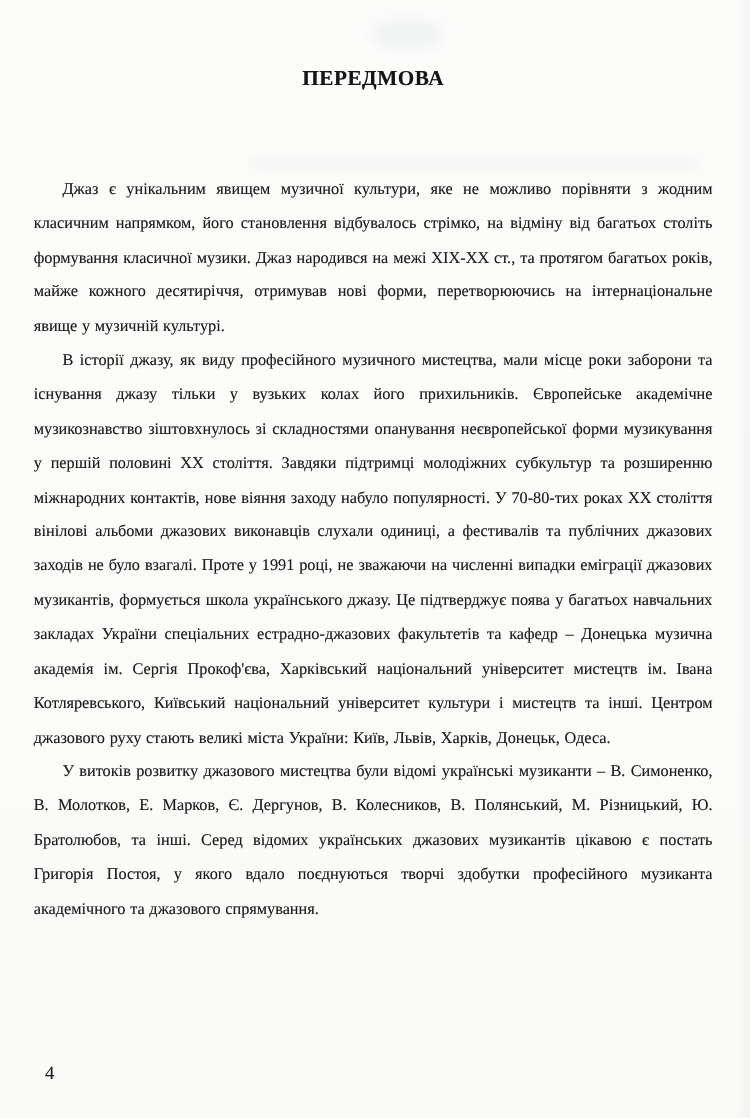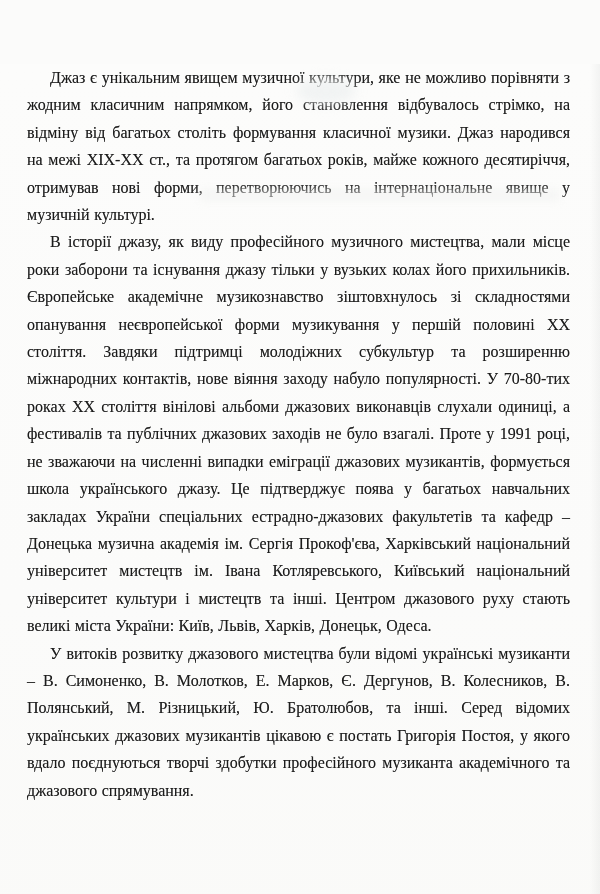--- a/index.html
+++ b/index.html
@@ -57,21 +57,21 @@
     letter-spacing: 0.4px;
     color: #161616;
     
     text-shadow: 0 0 0.5px rgba(20,20,20,0.55);
   }
   .body-text {
     margin-top: 64px;
   }
   .body-text p {
     margin: 0;
-    font-size: 16px;
+    font-size: 13px;
     line-height: 27.4px;
     text-align: justify;
     text-indent: 23px;
     color: #1c1c1c;
     text-shadow: 0 0 0.5px rgba(25,25,25,0.45);
     word-spacing: 0.5px;
   }
   .page-number {
     position: absolute;
     left: 36px;
@@ -83,20 +83,21 @@
 </style>
 </head>
 <body>
 
 <div class="page">
 
   <div class="artifact smudge-top"></div>
   <div class="artifact band-mid"></div>
   <div class="artifact edge-right"></div>
 
+  <h1 class="doc-title">ПЕРЕДМОВА</h1>
 
   <div class="body-text">
     <p>Джаз є унікальним явищем музичної культури, яке не можливо порівняти з жодним класичним напрямком, його становлення відбувалось стрімко, на відміну від багатьох століть формування класичної музики. Джаз народився на межі XIX-XX ст., та протягом багатьох років, майже кожного десятиріччя, отримував нові форми, перетворюючись на інтернаціональне явище у музичній культурі.</p>
     <p>В історії джазу, як виду професійного музичного мистецтва, мали місце роки заборони та існування джазу тільки у вузьких колах його прихильників. Європейське академічне музикознавство зіштовхнулось зі складностями опанування неєвропейської форми музикування у першій половині XX століття. Завдяки підтримці молодіжних субкультур та розширенню міжнародних контактів, нове віяння заходу набуло популярності. У 70-80-тих роках XX століття вінілові альбоми джазових виконавців слухали одиниці, а фестивалів та публічних джазових заходів не було взагалі. Проте у 1991 році, не зважаючи на численні випадки еміграції джазових музикантів, формується школа українського джазу. Це підтверджує поява у багатьох навчальних закладах України спеціальних естрадно-джазових факультетів та кафедр – Донецька музична академія ім. Сергія Прокоф'єва, Харківський національний університет мистецтв ім. Івана Котляревського, Київський національний університет культури і мистецтв та інші. Центром джазового руху стають великі міста України: Київ, Львів, Харків, Донецьк, Одеса.</p>
     <p>У витоків розвитку джазового мистецтва були відомі українські музиканти – В. Симоненко, В. Молотков, Е. Марков, Є. Дергунов, В. Колесников, В. Полянський, М. Різницький, Ю. Братолюбов, та інші. Серед відомих українських джазових музикантів цікавою є постать Григорія Постоя, у якого вдало поєднуються творчі здобутки професійного музиканта академічного та джазового спрямування.</p>
   </div>
 
   <div class="page-number">4</div>
 
 </div>

